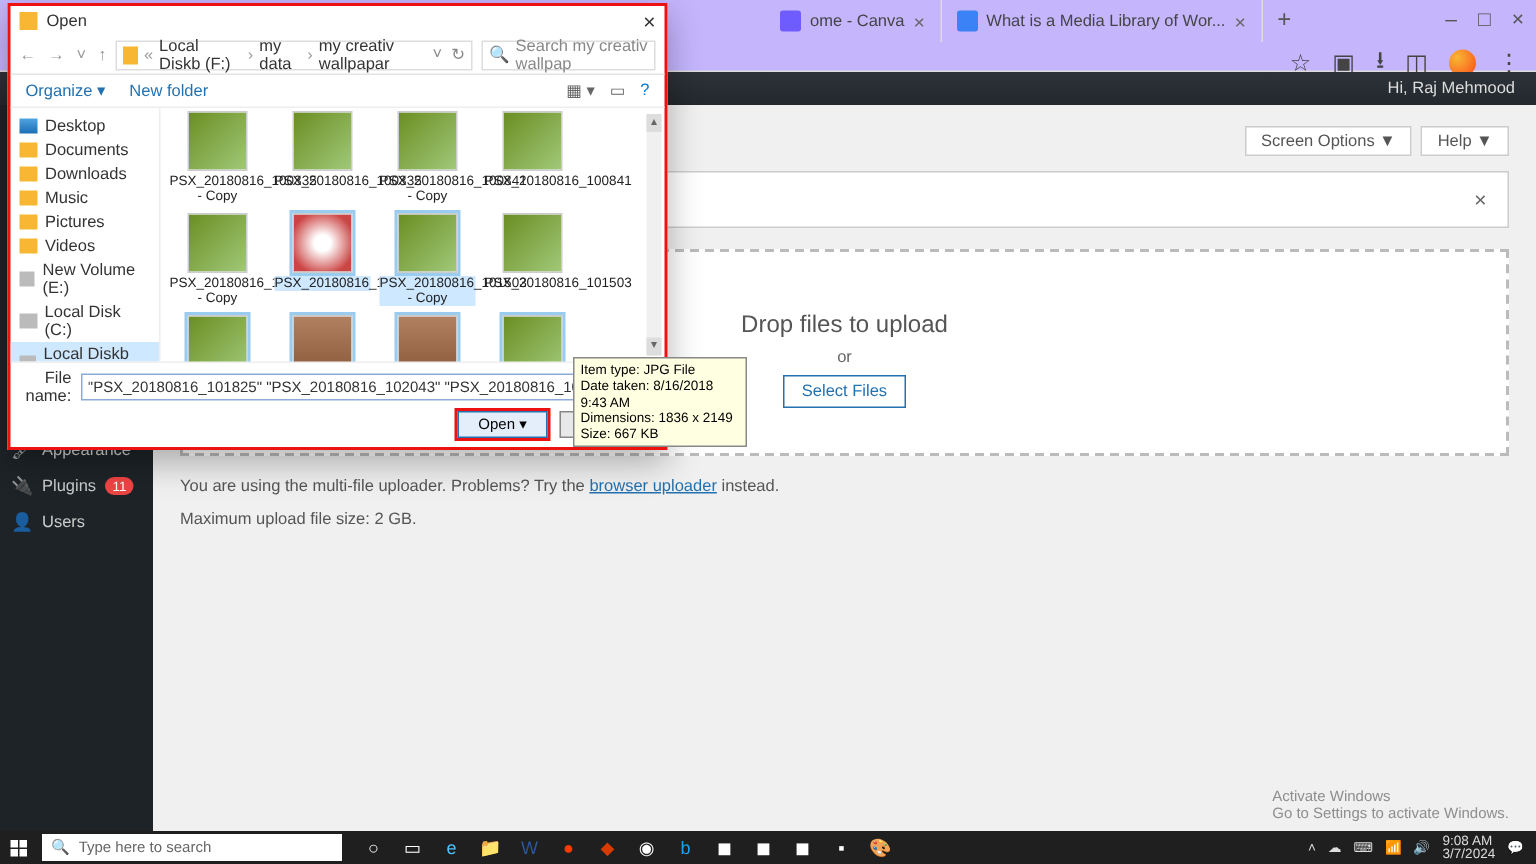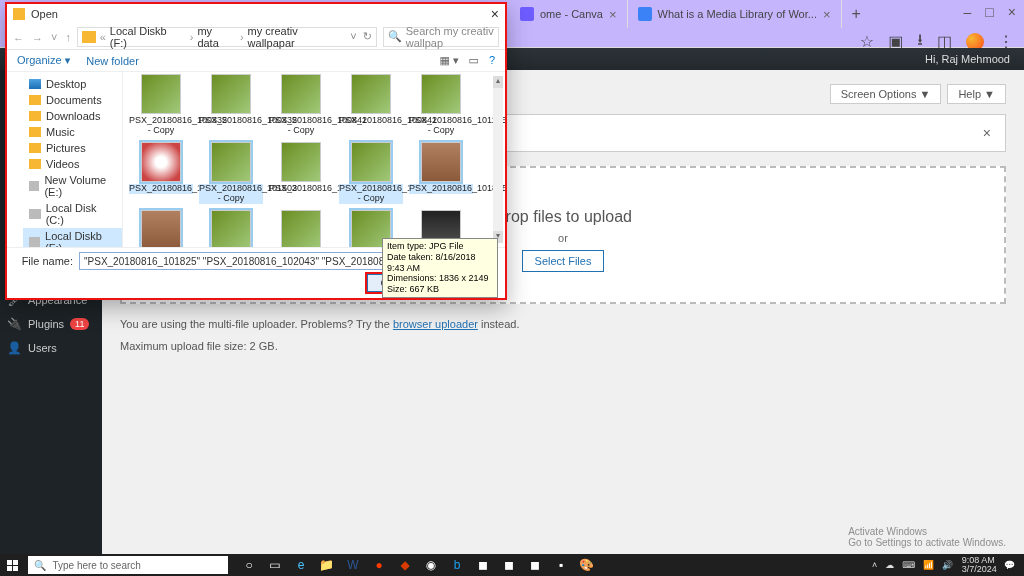--- a/index.html
+++ b/index.html
@@ -50,35 +50,35 @@
 .start-btn { width: 24px; height: 22px; display: flex; align-items: center; justify-content: center; }
 .win-logo { width: 11px; height: 11px; display: grid; grid-template: 1fr 1fr / 1fr 1fr; gap: 1px; }
 .win-logo span { background: #fff; }
 .search-box { display: flex; align-items: center; gap: 6px; width: 200px; height: 18px; background: #fff; color: #666; padding: 0 6px; margin-left: 4px; font-size: 10px; }
 .task-icons { display: flex; gap: 4px; margin-left: 10px; align-items: center; height: 22px; }
 .task-icons .ti { width: 22px; height: 22px; display: flex; align-items: center; justify-content: center; font-size: 12px; }
 .tray { margin-left: auto; display: flex; align-items: center; gap: 8px; padding: 0 8px; color: #ddd; font-size: 9px; }
 .tray .clock { line-height: 1; }
 
 
-.dialog { position: absolute; top: 2px; left: 5px; width: 502px; height: 298px; background: #fff; border: 2px solid #e11; box-shadow: 0 8px 22px rgba(0,0,0,.3); font-size: 11px; color: #333; display: flex; flex-direction: column; }
+.dialog { position: absolute; top: 2px; left: 5px; width: 440px; height: 298px; background: #fff; border: 2px solid #e11; box-shadow: 0 8px 22px rgba(0,0,0,.3); font-size: 11px; color: #333; display: flex; flex-direction: column; }
 .dlg-title { display: flex; align-items: center; height: 20px; padding: 0 6px; }
 .dlg-title .ico { width: 12px; height: 12px; background: #f7b733; margin-right: 6px; }
 .dlg-close { margin-left: auto; font-size: 14px; color: #333; }
 .dlg-nav { display: flex; align-items: center; height: 26px; gap: 6px; padding: 0 6px; border-bottom: 1px solid #e4e4e4; }
 .nav-arrows { display: flex; gap: 8px; color: #999; }
 .breadcrumb { flex: 1; display: flex; align-items: center; gap: 4px; border: 1px solid #ddd; height: 20px; padding: 0 4px; }
 .crumbfolder { width: 14px; height: 12px; background: #f7b733; }
 .crumb { color: #333; }
 .crumb-sep { color: #999; }
 .crumb-drop { margin-left: auto; display: flex; gap: 6px; color: #888; }
 .search-field { width: 116px; height: 20px; border: 1px solid #ddd; display: flex; align-items: center; gap: 4px; padding: 0 4px; color: #888; }
 .dlg-toolbar { display: flex; align-items: center; height: 22px; padding: 0 10px; gap: 16px; border-bottom: 1px solid #eee; color: #2271b1; }
 .dlg-toolbar .right { margin-left: auto; display: flex; gap: 10px; color: #666; }
-.dlg-body { display: flex; flex: 1; overflow: hidden; margin-left: 16px; }
+.dlg-body { display: flex; flex: 1; overflow: hidden; }
 .nav-pane { width: 100px; border-right: 1px solid #eee; padding: 4px 0; }
 .np-item { display: flex; align-items: center; gap: 5px; padding: 2px 6px; }
 .np-item.sel { background: #cde8ff; }
 .np-ico { width: 12px; height: 10px; }
 .np-ico.monitor { background: linear-gradient(#4fa3e0,#1b6fb5); }
 .np-ico.folder { background: #f7b733; }
 .np-ico.drive { background: #bbb; }
 .file-pane { flex: 1; overflow: hidden; padding: 2px 6px; position: relative; }
 .files-grid { display: flex; flex-wrap: wrap; gap: 6px; }
 .file { width: 64px; text-align: center; font-size: 9px; line-height: 1.1; color: #222; }

